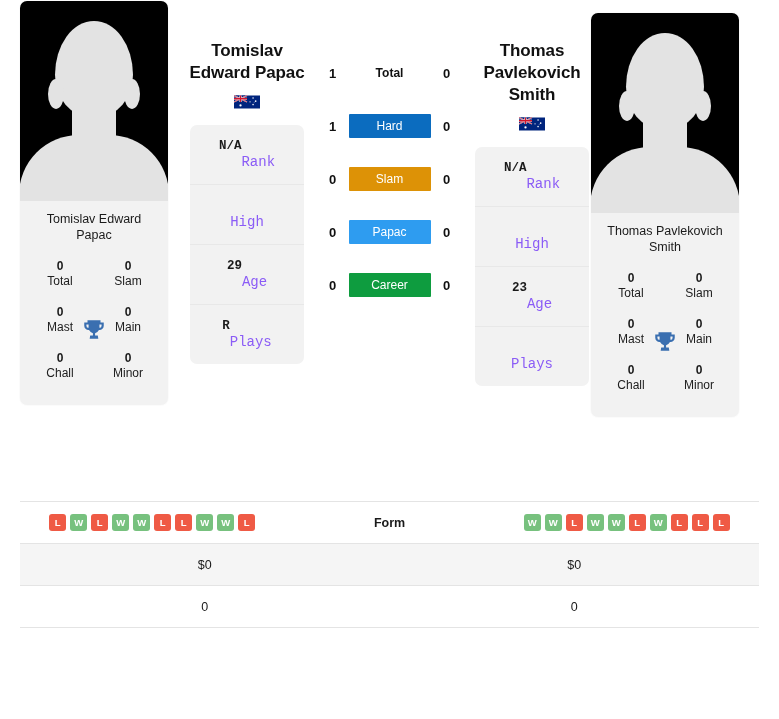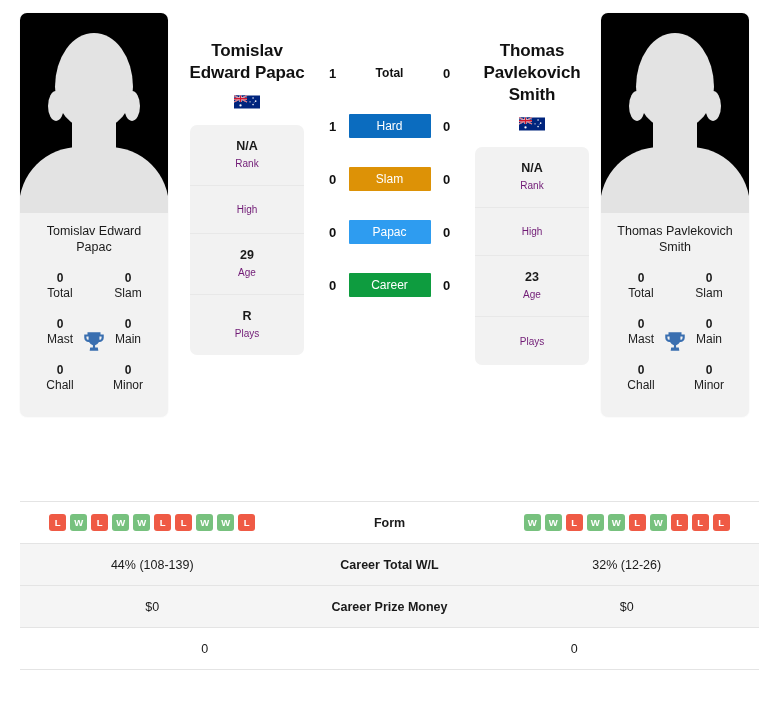--- a/index.html
+++ b/index.html
@@ -14,22 +14,22 @@
 
   
   .compare{
     position:relative;
     height:497px;
     display:flex;
     align-items:flex-start;
   }
 
   
-  .player-col{width:168px;flex:0 0 168px;padding:13px 0 0 20px;box-sizing:content-box;}
-  .player-col.right{padding:13px 20px 0 0;display:flex;justify-content:center;}
+  .player-col{width:168px;flex:0 0 168px;padding:1px 0 0 20px;box-sizing:content-box;}
+  .player-col.right{padding:13px 20px 0 0;display:flex;justify-content:flex-start;}
   .player-card{
     width:148px;
     background:#f2f2f2;
     border-radius:7px;
     overflow:hidden;
     box-shadow:0 0 0 1px rgba(0,0,0,0.015);
   }
   .photo{
     position:relative;
     width:148px;height:200px;
@@ -112,25 +112,25 @@
     border-radius:7px;
     overflow:hidden;
   }
   .info-card.rightshift{margin-top:14px;}
   .info-row{
     border-bottom:1px solid #e8e8e8;
     text-align:center;
     padding:13px 4px;
     min-height:48px;
     box-sizing:border-box;
-    display:flex;flex-direction:column;justify-content:center;
+    display:flex;flex-direction:row;justify-content:center;font-family:Liberation Mono, monospace;
   }
   .info-row:last-child{border-bottom:none;}
   .info-val{font-size:12.5px;font-weight:bold;line-height:17px;min-height:0;}
-  .info-lab{font-size:10px;line-height:17px;color:#701a75;}
+  .info-lab{font-size:14px;line-height:17px;color:#8b5cf6;margin-top:16px;}
 
   
   .surface-col{
     flex:1 1 auto;
     padding-top:60px;
     display:flex;flex-direction:column;
     align-items:center;
   }
   .srow{
     display:flex;align-items:center;
@@ -431,30 +431,24 @@
             <div class="badge W">W</div>
             <div class="badge L">L</div>
             <div class="badge W">W</div>
             <div class="badge L">L</div>
             <div class="badge L">L</div>
             <div class="badge L">L</div>
           </div>
       </div>
     </div>
 
-    <div class="trow alt">
-      <div class="tcell">44% (108-139)</div>
-      <div class="tcell mid">Career Total W/L</div>
-      <div class="tcell">32% (12-26)</div>
-    </div>
 
 
     <div class="trow alt">
       <div class="tcell">$0</div>
-      <div class="tcell mid">Career Prize Money</div>
       <div class="tcell">$0</div>
     </div>
 
     <div class="trow">
       <div class="tcell">0</div>
       <div class="tcell">0</div>
     </div>
 
   </div>
 </div>

